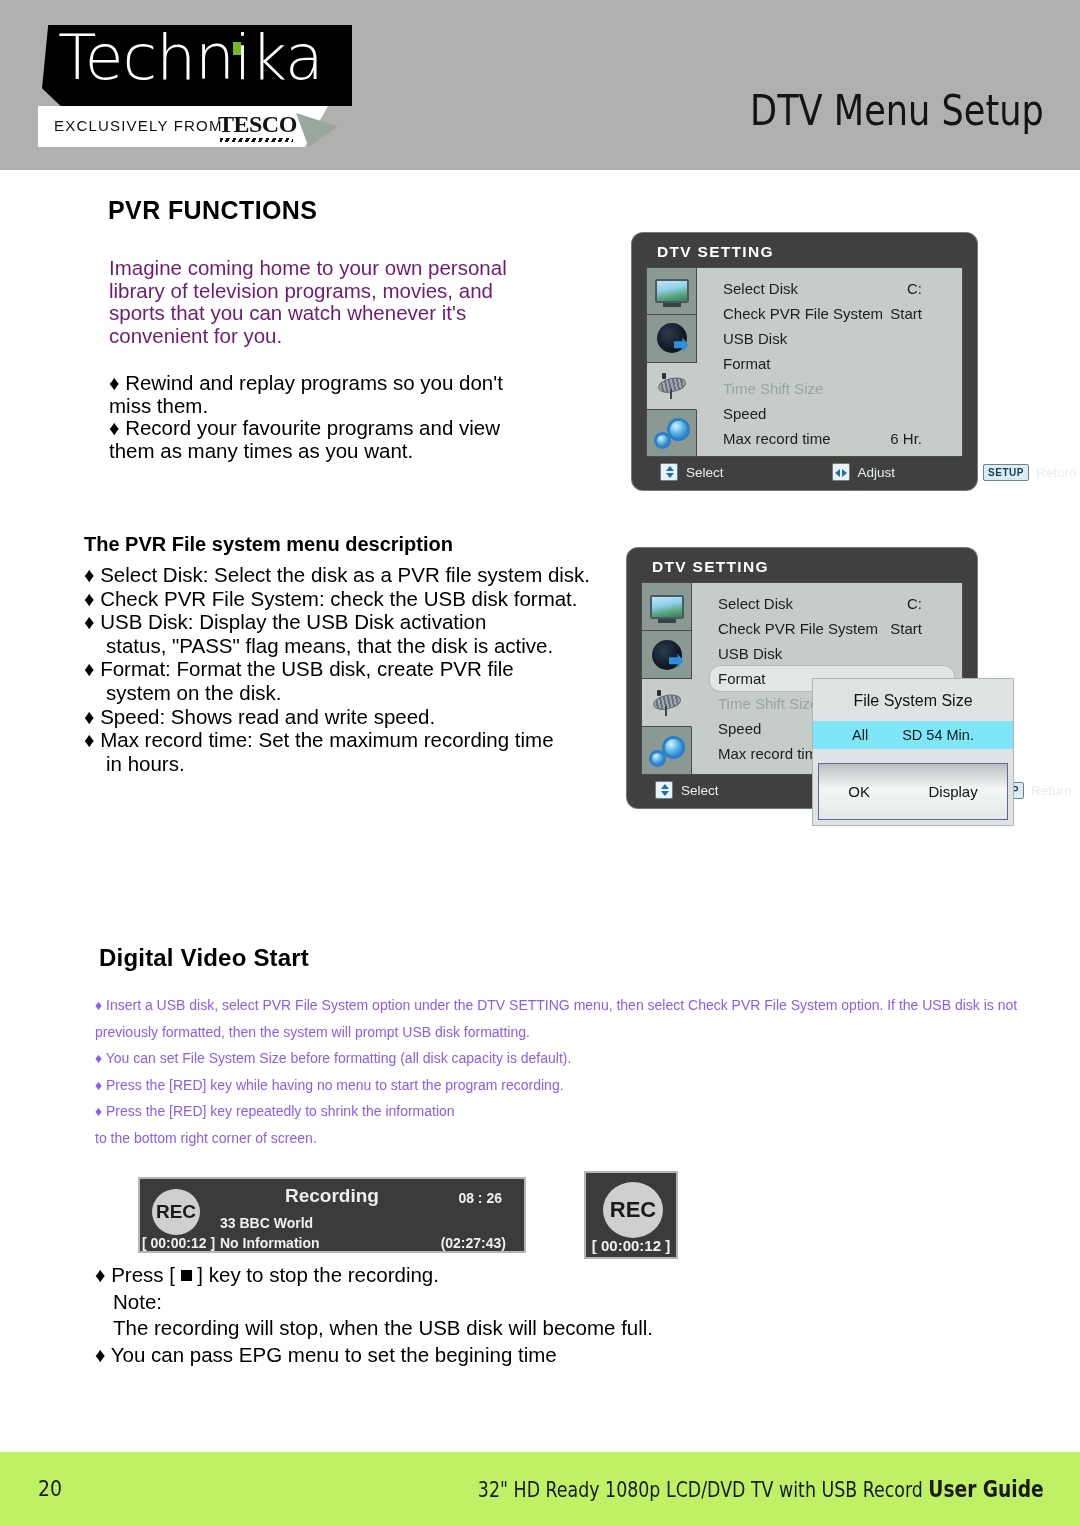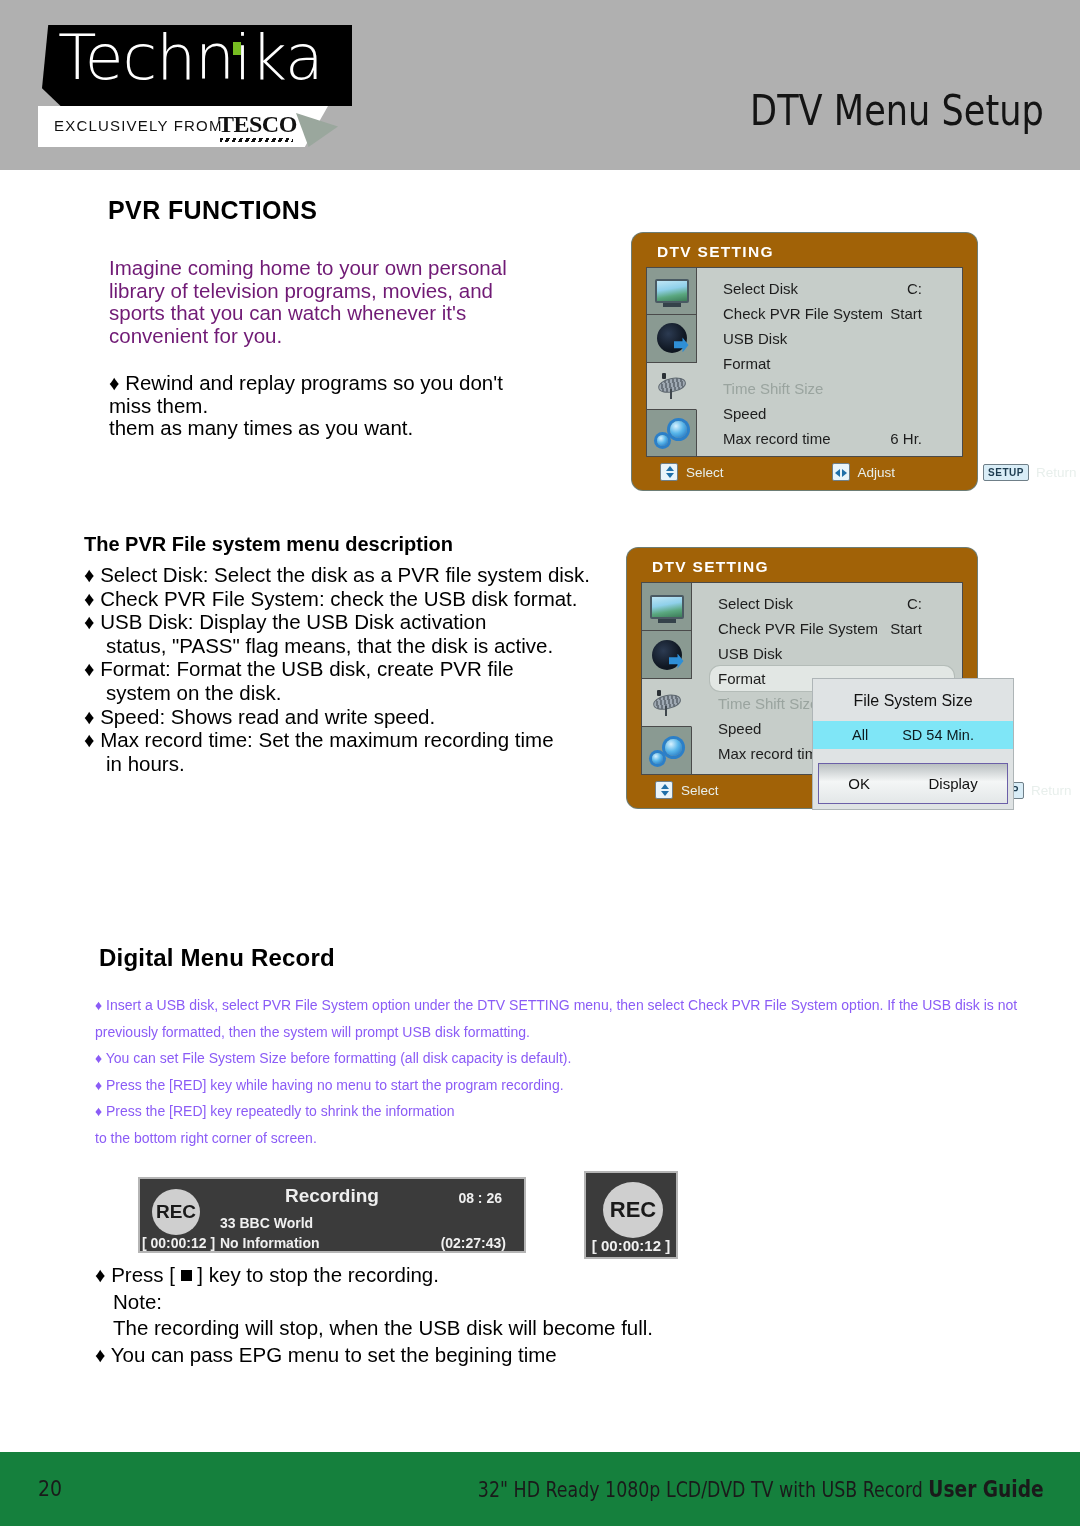--- a/index.html
+++ b/index.html
@@ -172,21 +172,21 @@
   .stopsq {
     display: inline-block;
     width: 11px; height: 11px;
     background: #000;
     vertical-align: 1px;
   }
 
   
   .osd {
     position: absolute;
-    background: #a16207;
+    background: #404040;
     border-radius: 11px;
     box-shadow: 0 0 0 1px #6d7d75;
   }
   .osd-title {
     position: absolute;
     left: 25px; top: 10px;
     color: #ffffff;
     font-weight: bold;
     font-size: 15.5px;
     letter-spacing: 1.3px;
@@ -405,21 +405,21 @@
   .fss-spacer { height: 14px; background: #dfe3e4; }
   .fss-btns {
     margin: 0 5px 5px 5px;
     border: 1px solid #6b5fa8;
     background: linear-gradient(180deg,#b9bfc1 0%, #f4f6f6 45%, #e3e7e8 100%);
     display: flex;
     justify-content: space-around;
     align-items: center;
     font-size: 15px;
     color: #111;
-    padding: 11px 0;
+    padding: 19px 0;
   }
 
   
   .recbox {
     position: absolute;
     background: #3b3b3b;
     border: 2px solid #b5b5b5;
   }
   .rec-big { left: 138px; top: 1177px; width: 388px; height: 76px; }
   .rec-small { left: 584px; top: 1171px; width: 94px; height: 88px; }
@@ -467,21 +467,21 @@
     position: absolute; left: 0; right: 0; top: 64px;
     text-align: center;
     color: #f0f0f0; font-size: 15px; font-weight: bold;
   }
 
   
   .footer-band {
     position: absolute;
     left: 0; bottom: 0;
     width: 1080px; height: 74px;
-    background: #15803d;
+    background: #bef264;
   }
   .footer-page {
     position: absolute;
     left: 38px; top: 50%;
     transform: translateY(-50%);
     font-size: 21px;
     font-family: "DejaVu Sans Condensed", "Liberation Sans Narrow", "Liberation Sans", sans-serif;
     color: #1a1a1a;
   }
   .footer-text {
@@ -513,20 +513,21 @@
   <div class="header-title">DTV Menu Setup</div>
 </div>
 
 <div class="page-title">PVR FUNCTIONS</div>
 
 <div class="intro">Imagine coming home to your own personal library of television programs, movies, and sports that you can watch whenever it's convenient for you.</div>
 
 <div class="bullets-a">
   <div>♦ Rewind and replay programs so you don't</div>
   <div>miss them.</div>
+  <div>♦ Record your favourite programs and view</div>
   <div>them as many times as you want.</div>
 </div>
 
 <div class="subhead-1">The PVR File system menu description</div>
 
 <div class="list-1">
   <div class="ln">♦ Select Disk: Select the disk as a PVR file system disk.</div>
   <div class="ln">♦ Check PVR File System: check the USB disk format.</div>
   <div class="ln">♦ USB Disk: Display the USB Disk activation</div>
   <div class="ln cont">status, "PASS" flag means, that the disk is active.</div>
@@ -685,21 +686,21 @@
       <span class="key-lr"></span>
       <span>Adjust</span>
     </span>
     <span class="grp g-ret">
       <span class="key-setup">SETUP</span>
       <span>Return</span>
     </span>
   </div>
 </div>
 
-<div class="subhead-2">Digital Menu Record</div>
+<div class="subhead-2">Digital Video Start</div>
 
 <div class="list-2">
   <p>♦ Insert a USB disk, select PVR File System option under the DTV SETTING menu, then select Check PVR File System option. If the USB disk is not previously formatted, then the system will prompt USB disk formatting.</p>
   <p>♦ You can set File System Size before formatting (all disk capacity is default).</p>
   <p>♦  Press the [RED] key while having no menu to start the program recording.</p>
   <p>♦  Press the [RED] key repeatedly to shrink the information</p>
   <p>to the bottom right corner of screen.</p>
 </div>
 
 <div class="recbox rec-big">

